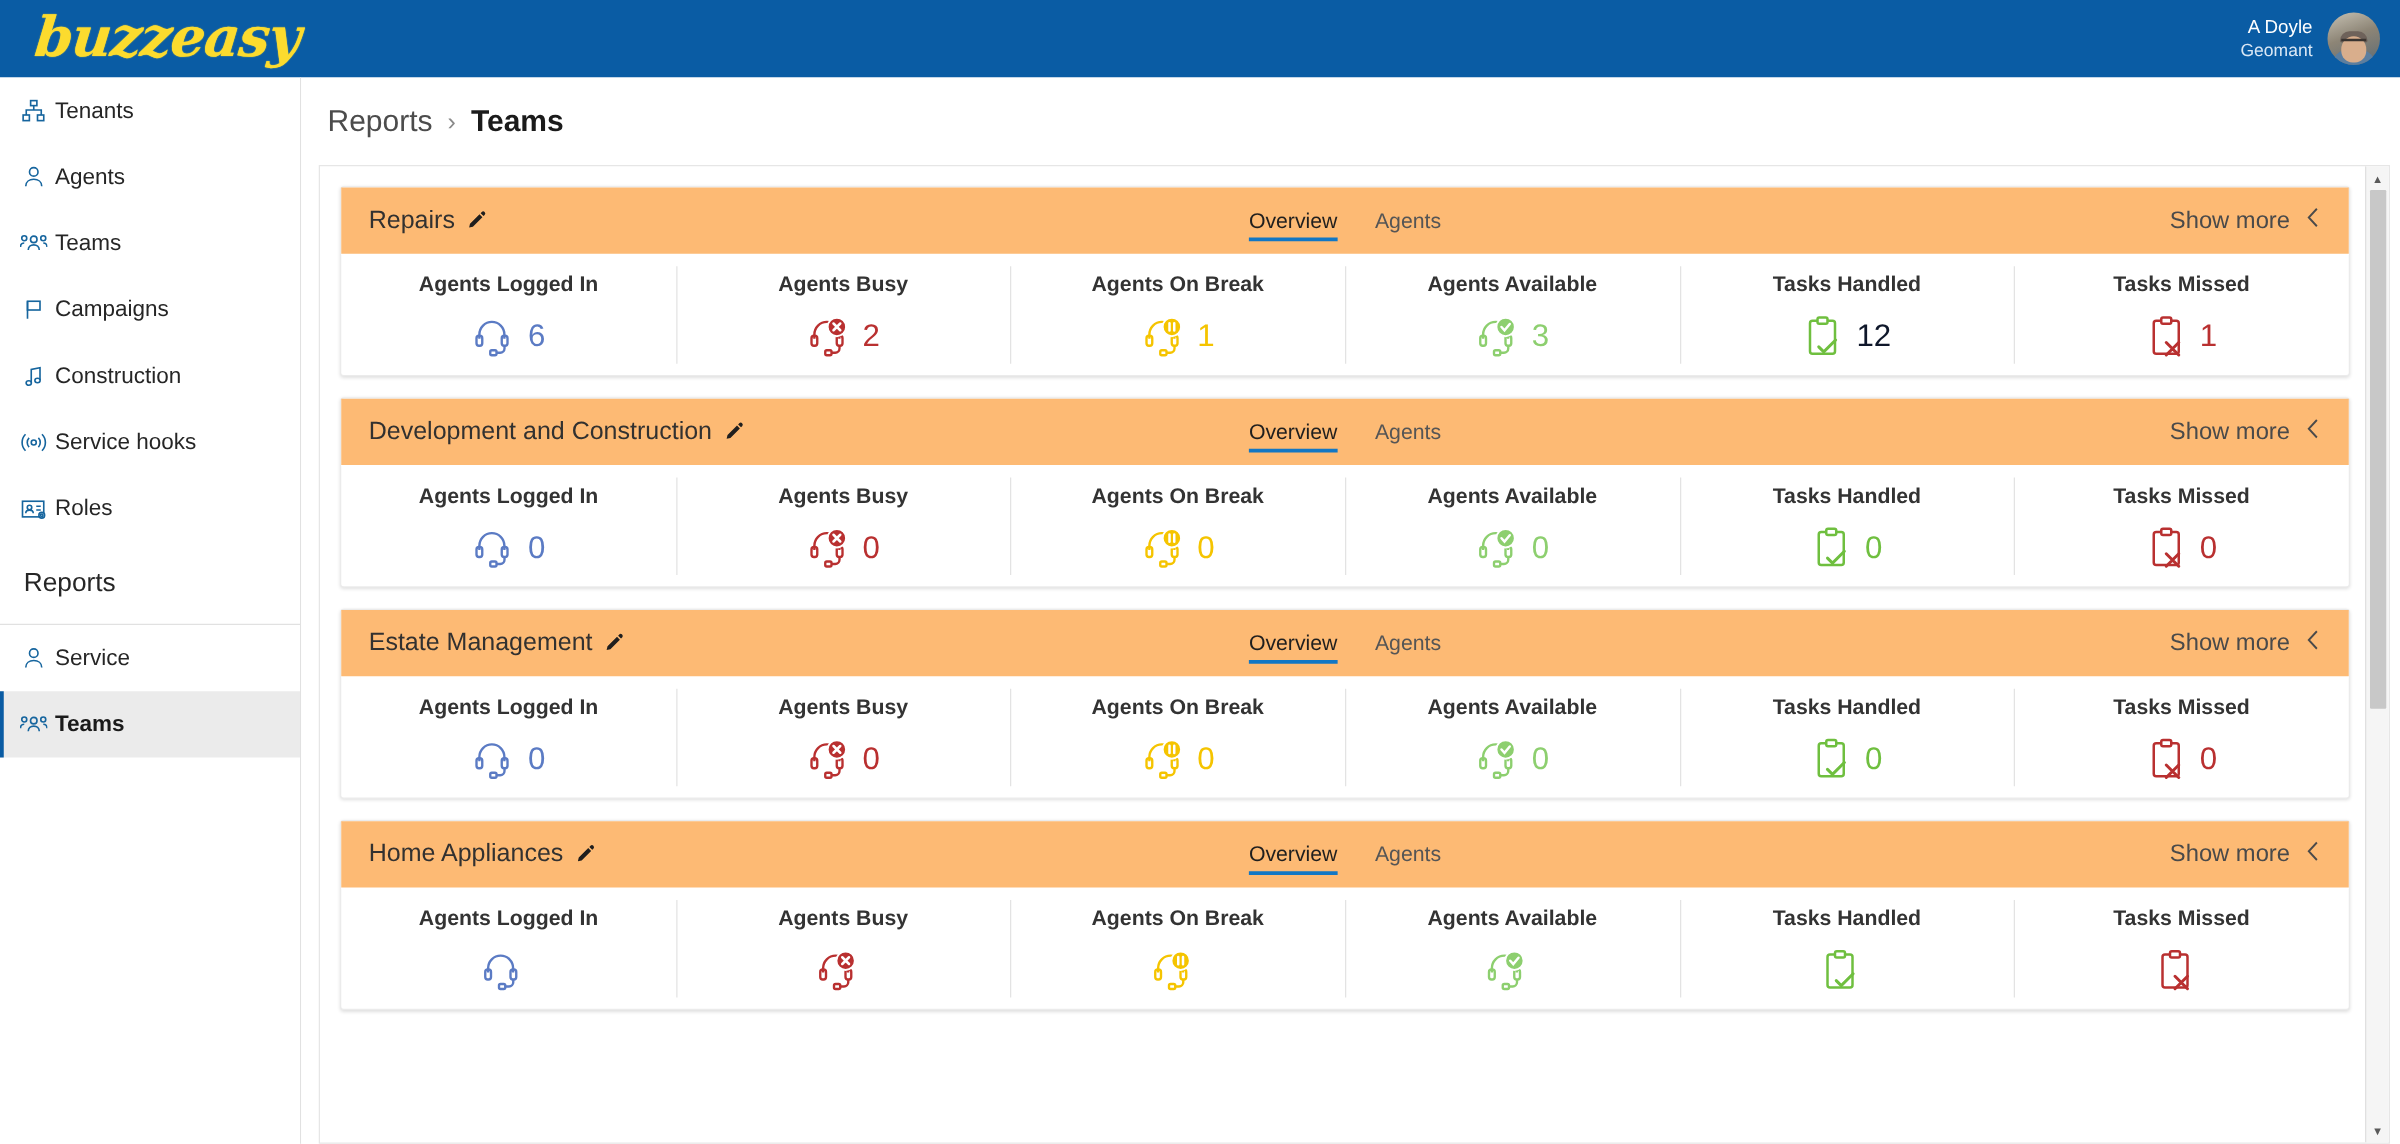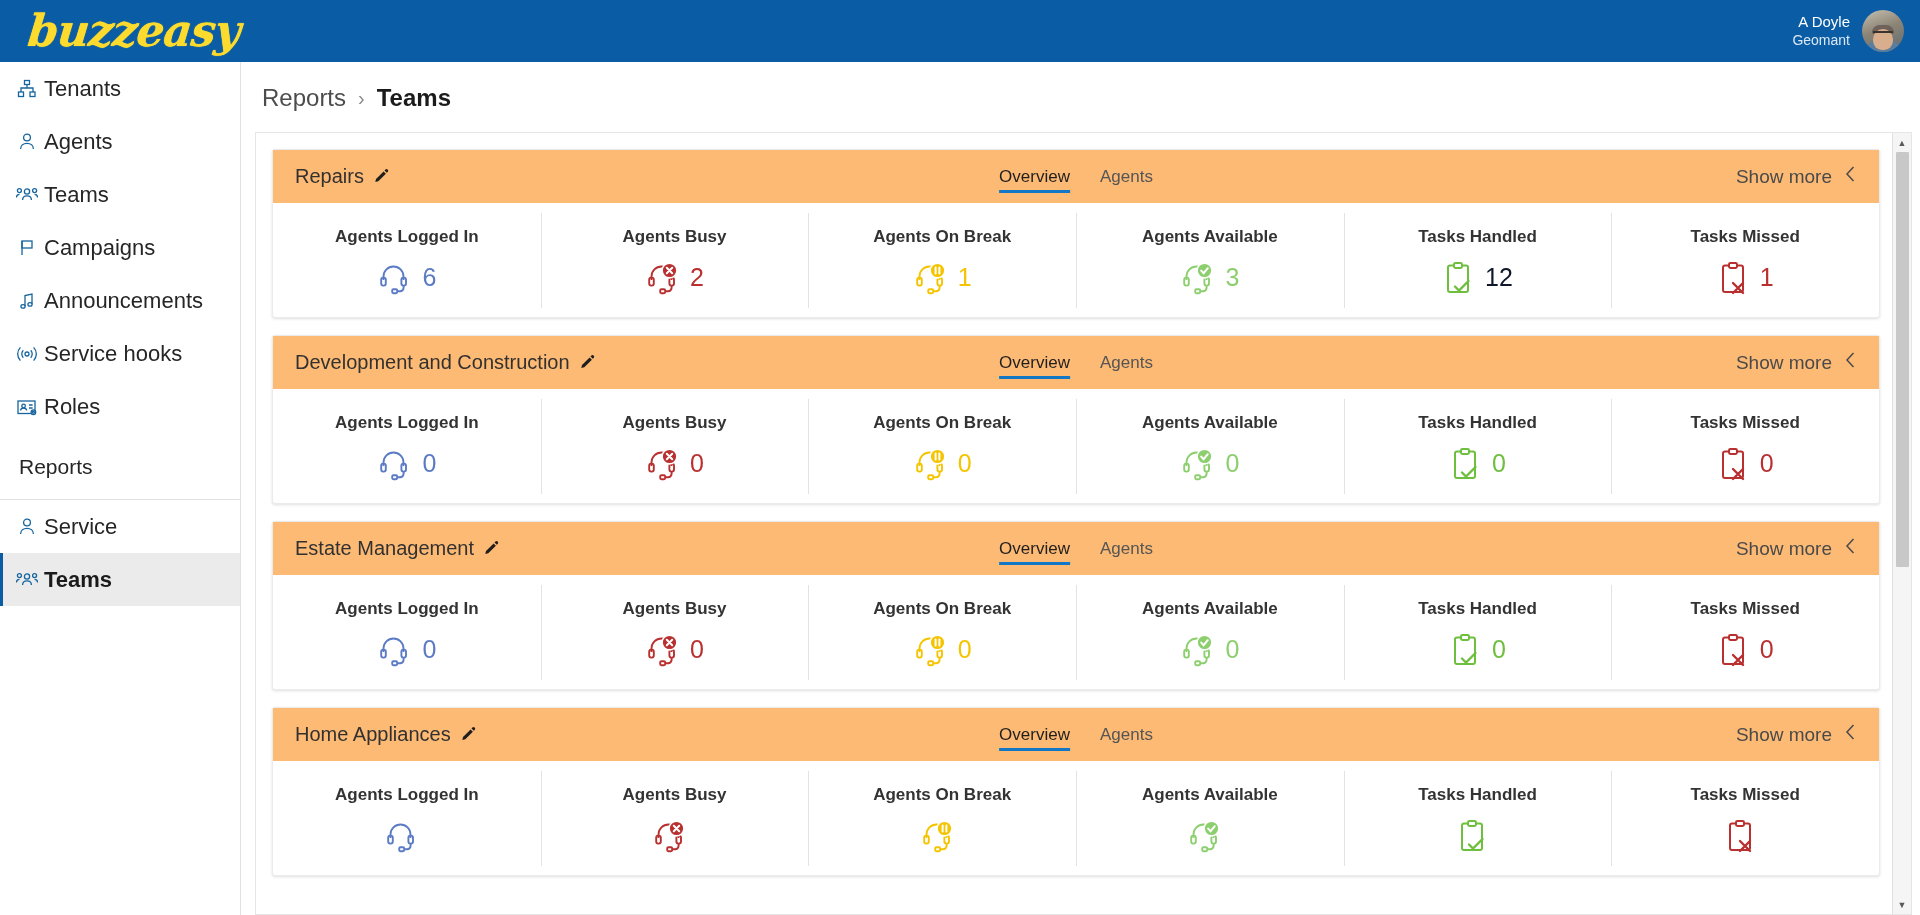--- a/index.html
+++ b/index.html
@@ -78,21 +78,21 @@
     display: flex; align-items: center;
     height: 53px; padding-left: 10px;
     cursor: pointer; position: relative;
   }
   .nav-item .ico {
     width: 34px; flex: none;
     display: flex; align-items: center; justify-content: center;
     color: #16659e;
   }
   .nav-item .lbl {
-    font-size: 22px; color: #262626;
+    font-size: 18px; color: #262626;
   }
   .nav-item.active { background: #ebebeb; }
   .nav-item.active .lbl { color: #1b1b1b; font-weight: 600; }
   .nav-item.active::before {
     content: ""; position: absolute; left: 0; top: 0;
     width: 3px; height: 100%; background: #0a5ca4;
   }
   .nav-section-sep {
     height: 1px; background: #e1e1e1;
     margin: 0;
@@ -170,21 +170,21 @@
     background: #1277c4;
   }
   .show-more {
     margin-left: auto;
     display: flex; align-items: center; gap: 12px;
     font-size: 19px; color: #4a4a4a; cursor: pointer;
   }
 
   .metrics {
     display: flex;
-    height: 114px;
+    height: 97px;
     border-top: 1px solid #ffffff;
   }
   .metric {
     flex: 1;
     display: flex; flex-direction: column;
     align-items: center; justify-content: center;
     gap: 14px;
     position: relative;
   }
   .metric + .metric::before {
@@ -287,21 +287,21 @@
   </div>
 
   <div class="nav-item">
     <span class="ico">
       <svg width="20" height="20" viewBox="0 0 20 20" fill="none" stroke="#16659e" stroke-width="1.3">
         <path d="M8 15V4.5l7-1.4V13"></path>
           <ellipse cx="6" cy="15.4" rx="2.1" ry="1.8"></ellipse>
         <ellipse cx="13" cy="13.4" rx="2.1" ry="1.8"></ellipse>
       </svg>
     </span>
-    <span class="lbl">Announcements</span>
+    <span class="lbl">Construction</span>
   </div>
 
   <div class="nav-item">
     <span class="ico">
       <svg width="22" height="20" viewBox="0 0 22 20" fill="none" stroke="#16659e" stroke-width="1.3">
         <circle cx="11" cy="10" r="2"></circle>
         <path d="M7.3 6.3a5.3 5.3 0 000 7.4M14.7 6.3a5.3 5.3 0 010 7.4"></path>
         <path d="M4.4 3.4a9.4 9.4 0 000 13.2M17.6 3.4a9.4 9.4 0 010 13.2"></path>
       </svg>
     </span>

